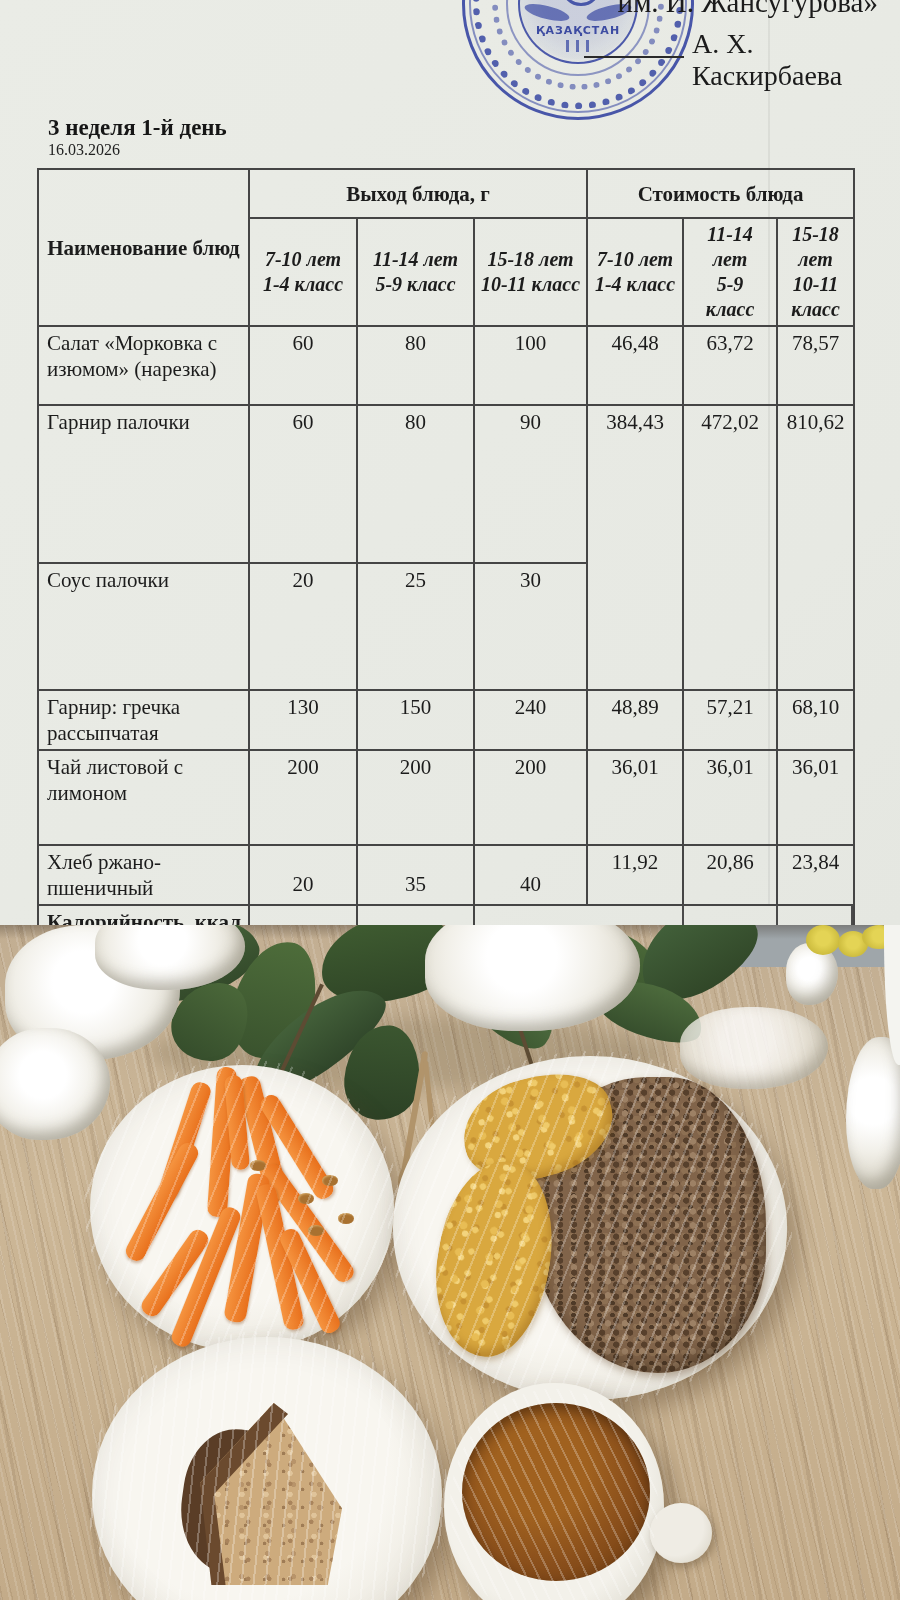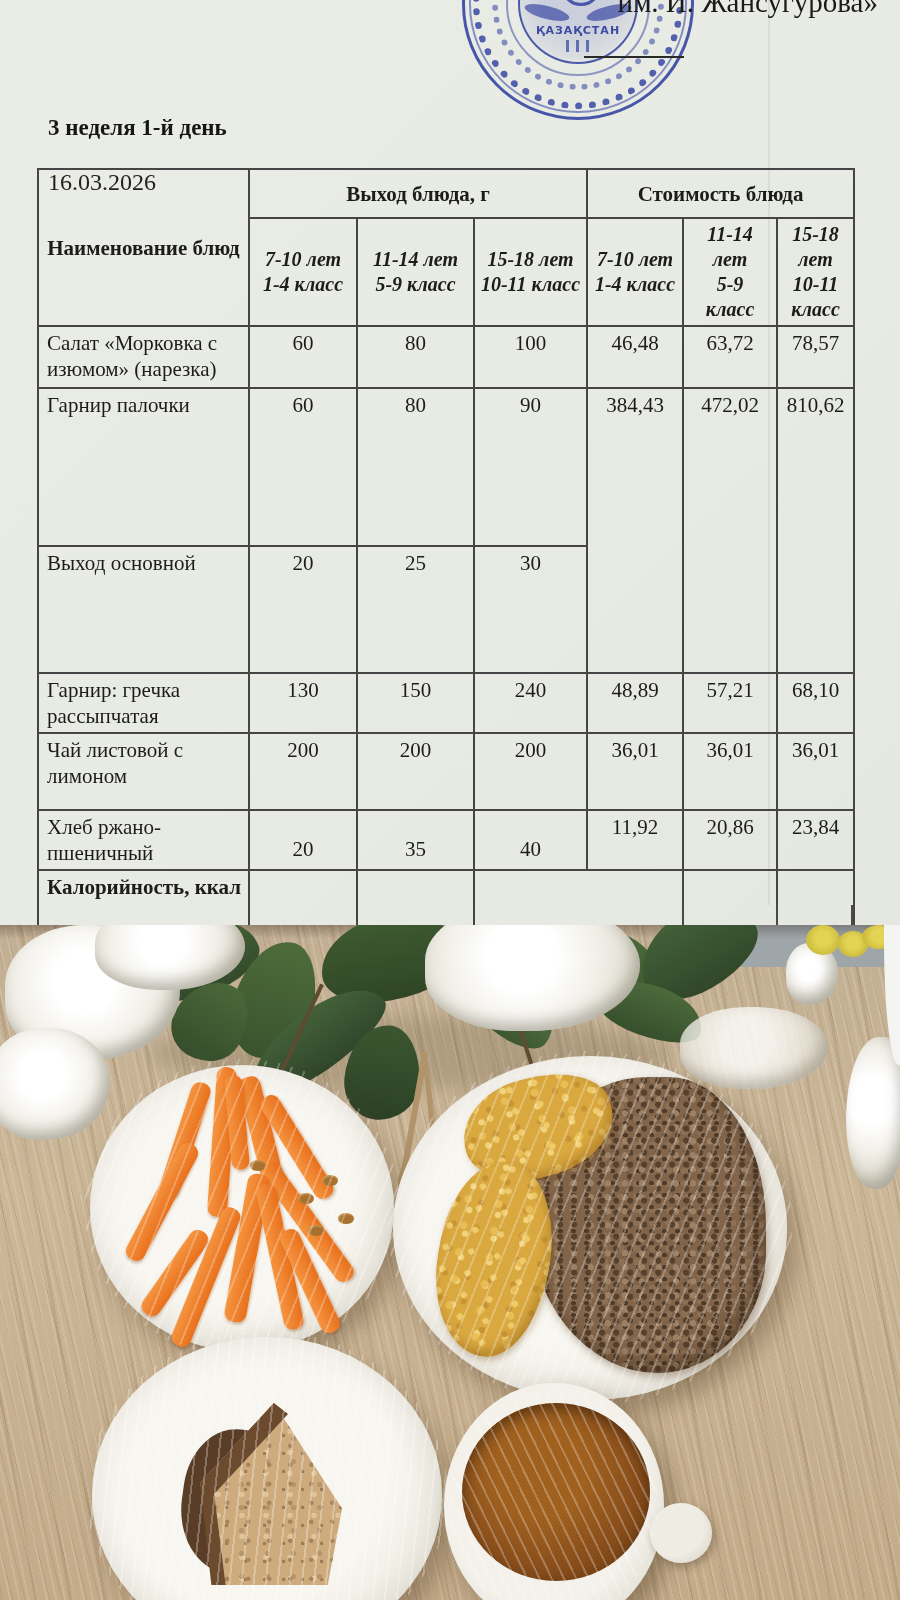--- a/index.html
+++ b/index.html
@@ -27,31 +27,31 @@
   .wingR{left:124px;top:118px;transform:rotate(-14deg);}
   .stamp-text{position:absolute;left:0;right:0;top:136px;text-align:center;font-family:"DejaVu Sans",sans-serif;font-size:11px;font-weight:bold;letter-spacing:1px;color:rgba(30,48,165,.9);}
   .ray{position:absolute;width:3px;height:12px;background:rgba(36,54,172,.7);top:152px;}
 
   
   .top-line1{position:absolute;top:-14px;right:22px;font-size:29px;color:#1b1b1b;}
   .sig-line{position:absolute;left:584px;top:56px;width:100px;height:2px;background:#2a2a2a;}
   .top-line2{position:absolute;left:692px;top:28px;font-size:28px;color:#1b1b1b;}
 
   .doc-title{position:absolute;left:48px;top:115px;font-size:23px;font-weight:bold;color:#161616;}
-  .doc-date{position:absolute;left:48px;top:141px;font-size:24px;color:#222;margin-top:28px;}
+  .doc-date{position:absolute;left:48px;top:141px;font-size:16px;color:#222;}
 
   
   table.menu{position:absolute;left:37px;top:168px;width:816px;border-collapse:collapse;table-layout:fixed;font-size:21px;color:#1c1c1c;}
   table.menu td{border:2px solid #454545;vertical-align:top;text-align:center;padding:3px 4px;line-height:26px;overflow:hidden;}
   table.menu td.name{text-align:left;padding-left:8px;}
   table.menu tr.gh td{font-weight:bold;vertical-align:middle;height:43px;padding:2px;}
   table.menu tr.sub td{font-weight:bold;vertical-align:middle;white-space:pre-line;line-height:25px;height:74px;font-size:20px;font-style:italic;}
   table.menu td.namehead{font-weight:bold;vertical-align:middle;text-align:center;}
-  tr.r-salat{height:62px;} tr.r-kur{height:158px;} tr.r-sous{height:127px;}
-  tr.r-garnir{height:52px;margin-top:36px;} tr.r-chai{height:77px;padding-left:28px;} tr.r-hleb{height:58px;} tr.r-kal{height:60px;}
+  tr.r-salat{height:79px;} tr.r-kur{height:158px;} tr.r-sous{height:127px;}
+  tr.r-garnir{height:52px;margin-top:36px;} tr.r-chai{height:95px;padding-left:28px;} tr.r-hleb{height:58px;} tr.r-kal{height:60px;}
   td .push{display:block;margin-top:22px;}
   tr.r-kal td.name{font-weight:bold;}
 
   .below-strip{position:absolute;left:37px;top:905px;width:816px;height:20px;}
   .below-strip .vl{position:absolute;top:0;width:2px;height:20px;background:#4a4a4a;}
 
   
   .photo{position:absolute;left:0;top:925px;width:900px;height:675px;overflow:hidden;
     background-color:#c8b294;
     background-image:
@@ -127,20 +127,21 @@
     <div class="wing wingL"></div>
     <div class="wing wingR"></div>
     <div class="ray" style="left:104px;"></div>
     <div class="ray" style="left:114px;"></div>
     <div class="ray" style="left:124px;"></div>
     <div class="stamp-text">ҚАЗАҚСТАН</div>
   </div>
 
   <div class="top-line1">им. И. Жансугурова»</div>
   <div class="sig-line"></div>
+  <div class="top-line2">А. Х. Каскирбаева</div>
 
   <div class="doc-title">3 неделя 1-й день</div>
   <div class="doc-date">16.03.2026</div>
 
   <table class="menu">
     <colgroup>
       <col style="width:211px">
         <col style="width:108px">
         <col style="width:117px">
         <col style="width:113px">
@@ -183,21 +184,21 @@
     <tr class="r-kur">
       <td class="name">Гарнир палочки</td>
       <td>60</td>
       <td>80</td>
       <td>90</td>
       <td rowspan="2">384,43</td>
       <td rowspan="2">472,02</td>
       <td rowspan="2">810,62</td>
     </tr>
     <tr class="r-sous">
-      <td class="name">Выход основной</td>
+      <td class="name">Соус палочки</td>
       <td>20</td>
       <td>25</td>
       <td>30</td>
     </tr>
     <tr class="r-garnir">
       <td class="name">Гарнир: гречка рассыпчатая</td>
       <td>130</td>
       <td>150</td>
       <td>240</td>
       <td>48,89</td>

